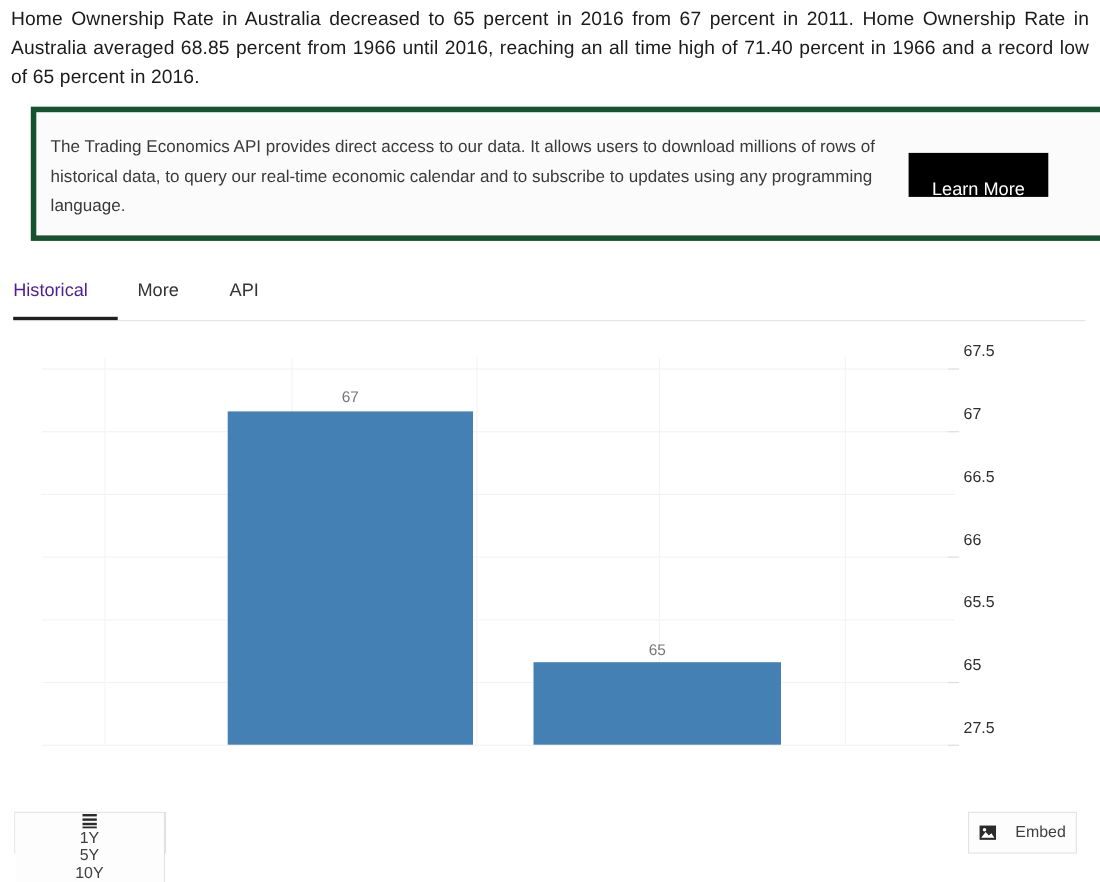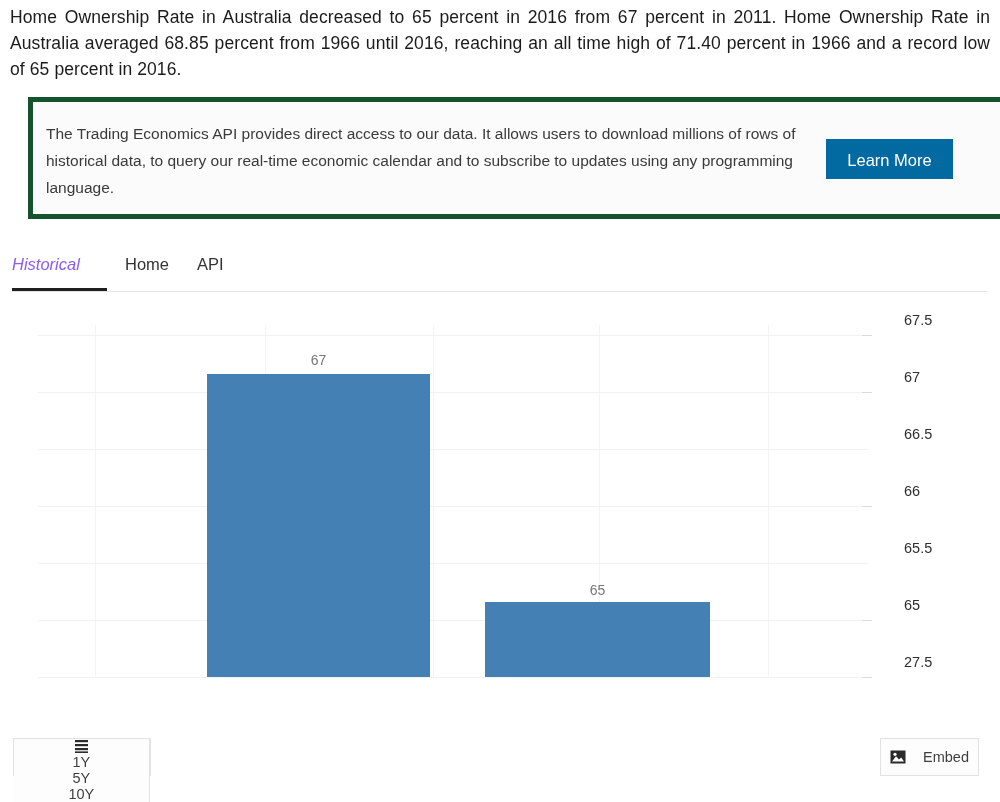--- a/index.html
+++ b/index.html
@@ -48,28 +48,28 @@
     font-size: 15.5px;
     line-height: 27px;
     color: #3a3a3a;
   }
   #learn-more {
     position: absolute;
     left: 793px;
     top: 37px;
     width: 127px;
     height: 40px;
-    background: #0369a1;
+    background: #000000;
     color: #ffffff;
     border: none;
     font-family: "Liberation Sans", sans-serif;
     font-size: 16.5px;
     line-height: 40px;
     cursor: pointer;
-    padding: 1px;
+    padding: 13px;
   }
 
   
   #tabs {
     position: absolute;
     left: 12px;
     top: 248px;
     width: 975px;
     height: 44px;
     border-bottom: 1px solid #e4e4e4;
@@ -80,22 +80,21 @@
     top: 0;
     height: 43px;
     line-height: 33px;
     font-size: 16.5px;
     color: #333333;
     cursor: pointer;
     box-sizing: border-box;
   }
   .tab.active {
     border-bottom: 3px solid #1f1f1f;
-    color: #8b5cf6;
-    font-style: italic;
+    color: #4c1d95;
   }
 
   
   #chart-area {
     position: absolute;
     left: 0;
     top: 295px;
     width: 1000px;
     height: 420px;
   }
@@ -130,21 +129,20 @@
     color: #777777;
     text-align: center;
     white-space: nowrap;
   }
   .ylabel {
     position: absolute;
     left: 876px;
     font-size: 14.5px;
     color: #2e2e2e;
     white-space: nowrap;
-    margin-left: 28px;
   }
   .ytick {
     position: absolute;
     left: 862px;
     width: 10px;
     height: 1px;
     background: #dcdcdc;
   }
 
   
@@ -202,22 +200,22 @@
 
 <div id="intro">Home Ownership Rate in Australia decreased to 65 percent in 2016 from 67 percent in 2011. Home Ownership Rate in Australia averaged 68.85 percent from 1966 until 2016, reaching an all time high of 71.40 percent in 1966 and a record low of 65 percent in 2016.</div>
 
 <div id="api-panel">
   <div id="api-text">The Trading Economics API provides direct access to our data. It allows users to download millions of rows of historical data, to query our real-time economic calendar and to subscribe to updates using any programming language.</div>
   <button id="learn-more">Learn More</button>
 </div>
 
 <div id="tabs">
   <div class="tab active" style="left:0px;width:95px;">Historical</div>
-  <div class="tab" style="left:113px;width:60px;">Home</div>
-  <div class="tab" style="left:185px;width:50px;">API</div>
+  <div class="tab" style="left:113px;width:60px;">More</div>
+  <div class="tab" style="left:185px;width:50px;text-align:center;">API</div>
 </div>
 
 <div id="chart-area">
   <div id="plot">
 
     <div class="hgrid" style="top:25px;"></div>
     <div class="hgrid" style="top:82px;"></div>
     <div class="hgrid" style="top:139px;"></div>
     <div class="hgrid" style="top:196px;"></div>
     <div class="hgrid" style="top:253px;"></div>

